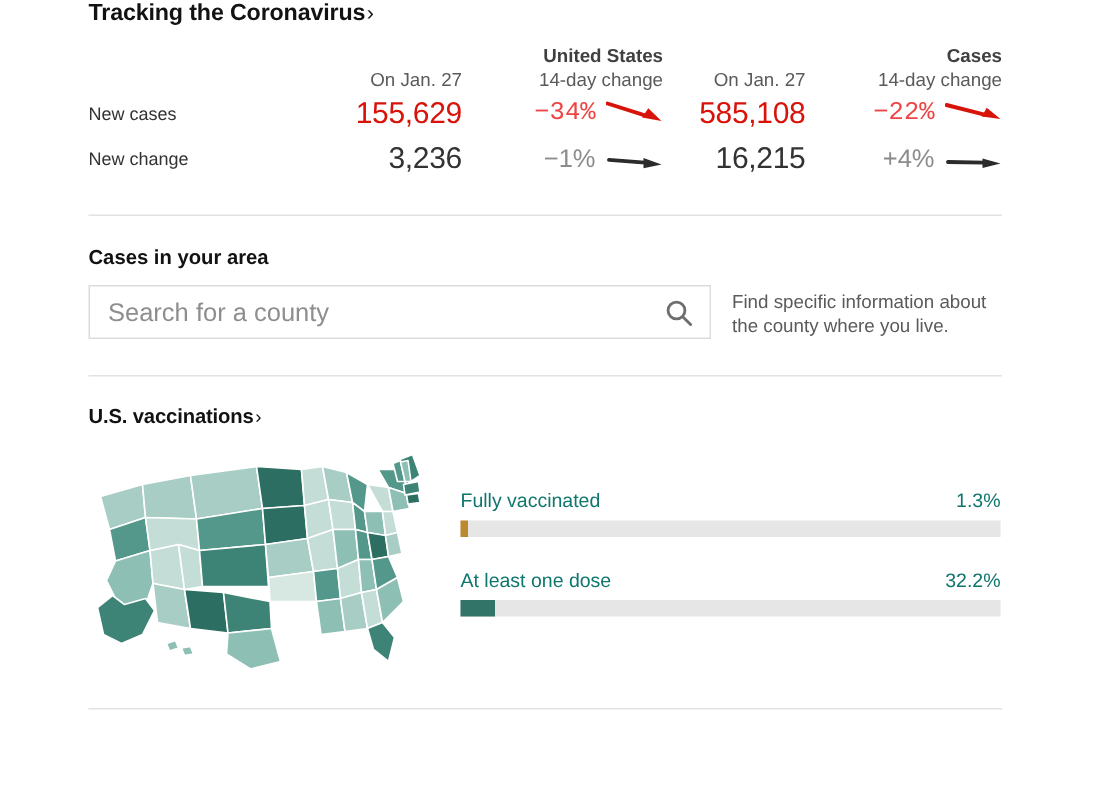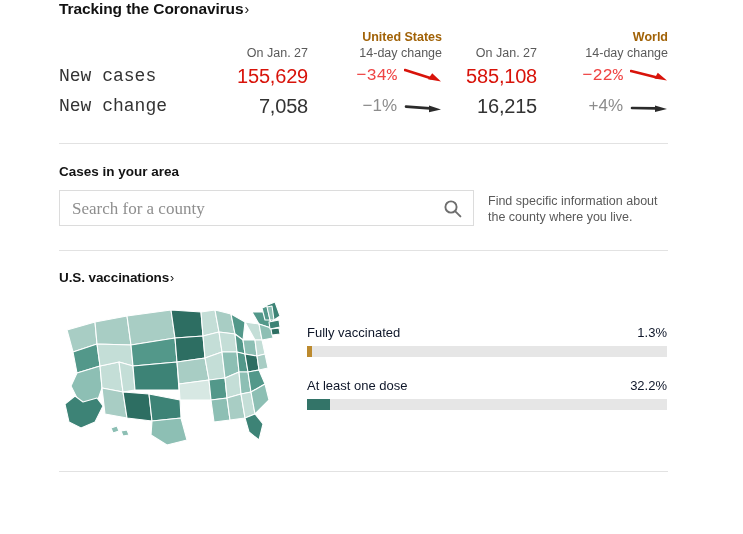--- a/index.html
+++ b/index.html
@@ -56,40 +56,39 @@
   .col-label   { width: 153px; }
   .col-num     { width: 96px; }
   .col-chg     { width: 134px; }
   .col-num2    { width: 95px; }
   .col-chg2    { width: 131px; }
 
   th.group {
     font-size: 12.5px;
     font-weight: bold;
     text-align: right;
-    color: #a16207;
+    color: #404040;
     padding-bottom: 1px;
     line-height: 15px;
   }
   th.sub {
     font-size: 12.5px;
     font-weight: normal;
     text-align: right;
     color: #5a5a5a;
     line-height: 16px;
     padding-bottom: 4px;
   }
 
   td.rowlabel {
-    font-size: 18px;
+    font-size: 12px;
     color: #333333;
     text-align: left;
     line-height: 30px;
     font-weight: normal;
-    font-family: Liberation Mono, monospace;
   }
   td.bignum {
     font-size: 20px;
     text-align: right;
     line-height: 30px;
     font-weight: normal;
     letter-spacing: -0.2px;
   }
   td.change {
     font-size: 17px;
@@ -140,21 +139,21 @@
     background: #ffffff;
   }
   .search-box input {
     position: absolute;
     left: 10px;
     top: 0;
     width: 370px;
     height: 34px;
     border: 0;
     outline: 0;
-    font-family: Liberation Serif, serif;
+    font-family: Liberation Sans, sans-serif;
     font-size: 17px;
     color: #777777;
     background: transparent;
   }
   .search-box input::placeholder {
     color: #8e8e8e;
     opacity: 1;
   }
   .search-icon {
     position: absolute;
@@ -192,21 +191,21 @@
     flex: 1 1 auto;
     margin-left: 23px;
     padding-top: 25px;
   }
   .bar-group { width: 360px; }
   .bar-group + .bar-group { margin-top: 21px; }
   .bar-head {
     display: flex;
     justify-content: space-between;
     font-size: 13px;
-    color: #0f172a;
+    color: #0f766e;
     margin-bottom: 5px;
     line-height: 16px;
   }
   .bar-track {
     height: 11px;
     background: #e6e6e6;
     width: 100%;
     position: relative;
   }
   .bar-fill {
@@ -229,21 +228,21 @@
       <col class="col-label">
         <col class="col-num">
         <col class="col-chg">
         <col class="col-num2">
         <col class="col-chg2">
     </colgroup>
     <thead>
       <tr>
         <th></th>
         <th class="group" colspan="2">United States</th>
-        <th class="group" colspan="2">World</th>
+        <th class="group" colspan="2">Cases</th>
       </tr>
       <tr>
         <th></th>
         <th class="sub">On Jan. 27</th>
         <th class="sub">14-day change</th>
         <th class="sub">On Jan. 27</th>
         <th class="sub">14-day change</th>
       </tr>
     </thead>
     <tbody>
@@ -255,21 +254,21 @@
               <path d="M37 14.6 L24 12.3 L28.2 6.2 Z" fill="#d8130a"></path>
             </svg></td>
         <td class="bignum val-red">585,108</td>
         <td class="change pct-red"><span>−22%</span><svg class="arrow-svg" width="38" height="16" viewBox="0 0 38 16">
               <path d="M1 4 L27 10.6" stroke="#d8130a" stroke-width="2.6" fill="none" stroke-linecap="round"></path>
               <path d="M37 13.4 L24.5 11.6 L27.8 5.8 Z" fill="#d8130a"></path>
             </svg></td>
       </tr>
       <tr>
         <td class="rowlabel">New change</td>
-        <td class="bignum val-dark">7,058</td>
+        <td class="bignum val-dark">3,236</td>
         <td class="change pct-gray"><span>−1%</span><svg class="arrow-svg" width="38" height="16" viewBox="0 0 38 16">
               <path d="M2 8.6 L26 10.4" stroke="#2b2b2b" stroke-width="2.6" fill="none" stroke-linecap="round"></path>
               <path d="M37 11.6 L25 14.2 L25 7.4 Z" fill="#2b2b2b"></path>
             </svg></td>
         <td class="bignum val-dark">16,215</td>
         <td class="change pct-gray"><span>+4%</span><svg class="arrow-svg" width="38" height="16" viewBox="0 0 38 16">
               <path d="M2 10 L26 10.4" stroke="#2b2b2b" stroke-width="2.6" fill="none" stroke-linecap="round"></path>
               <path d="M37 11 L25 14 L25 7.6 Z" fill="#2b2b2b"></path>
             </svg></td>
       </tr>

